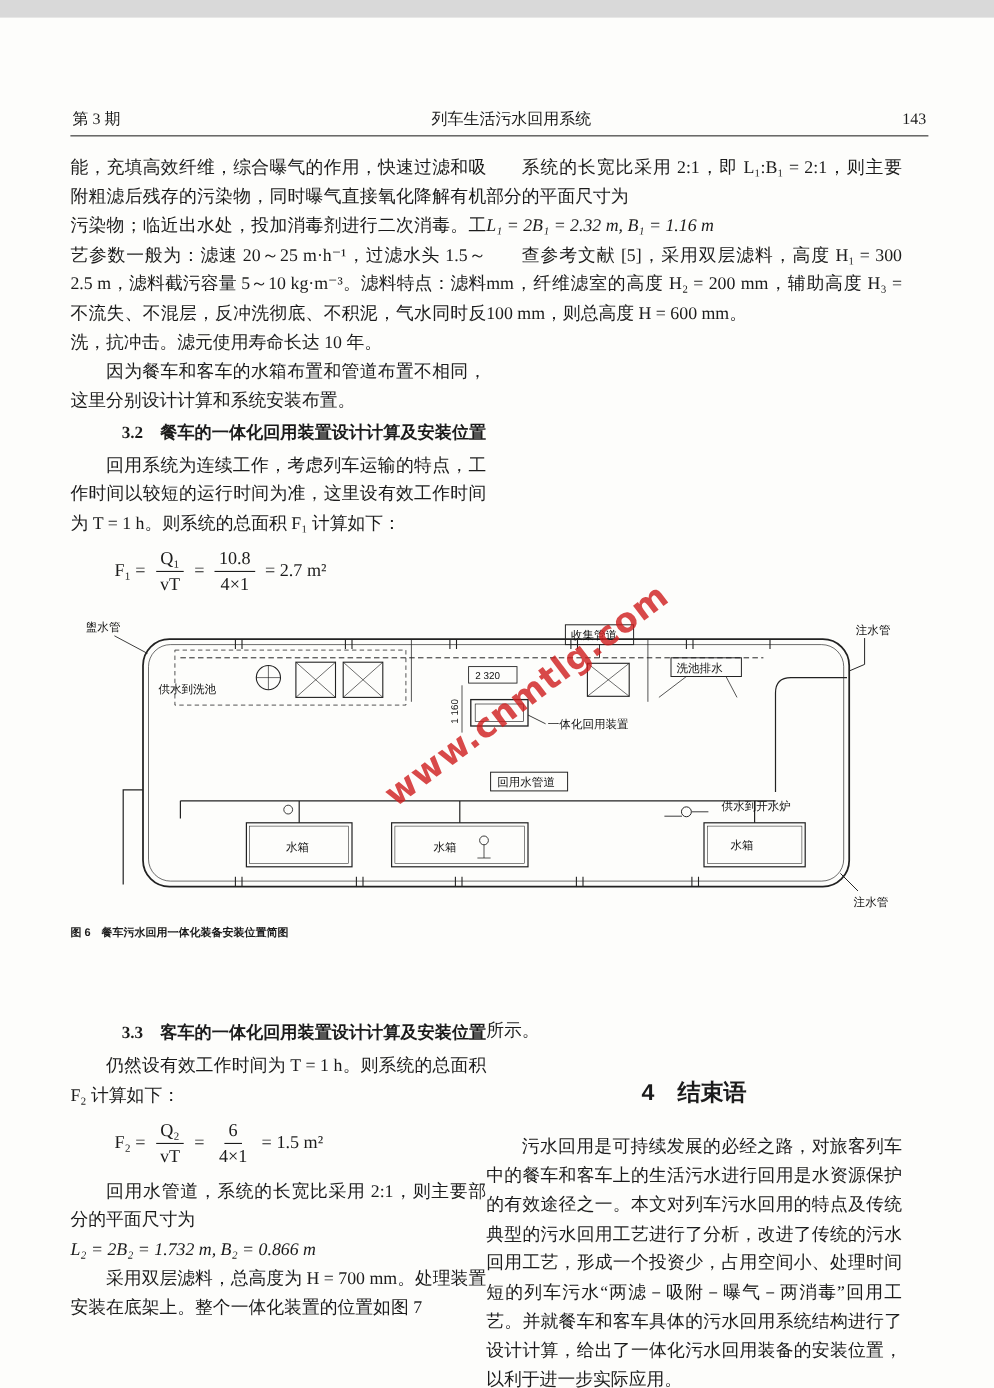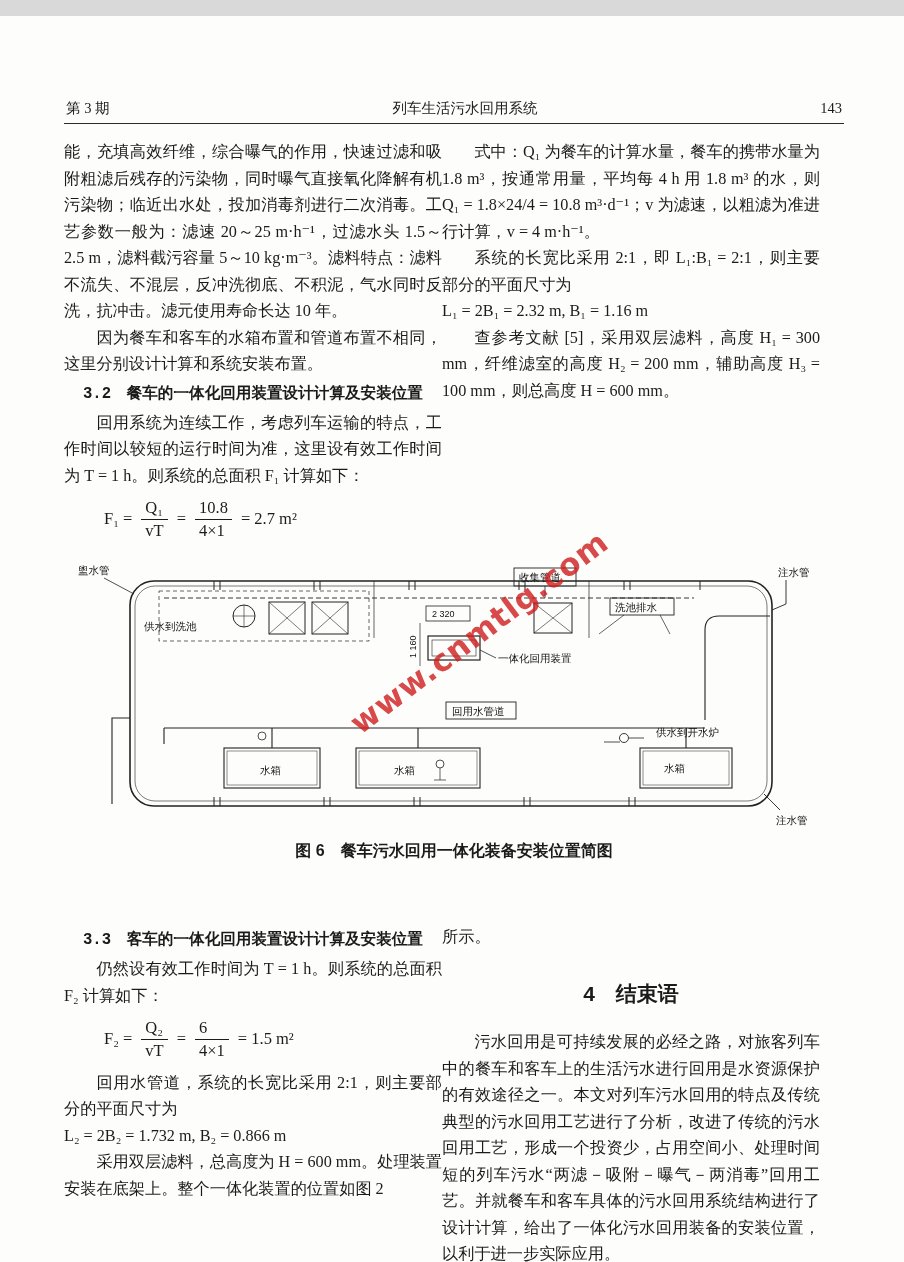--- a/index.html
+++ b/index.html
@@ -19,40 +19,40 @@
   .header-rule { position:absolute; top:107px; left:64px; width:780px; border-top:1.6px solid #2b2b2b; }
 
   
   .cols { position:absolute; left:64px; width:780px; display:flex; }
   .cols-top { top:123px; }
   .cols-bottom { top:908px; }
   .col { width:378px; font-size:16.2px; line-height:26.5px; text-align:justify; }
   .col p { margin:0; text-indent:2em; }
   .col p.noindent { text-indent:0; }
   .sub-heading {
-    font-family:Liberation Mono, monospace;
+    font-family:Liberation Serif, serif;
     font-weight:bold; font-size:15.6px; line-height:26px;
-    margin:3px 0 3px 0; text-align:center;
+    margin:3px 0 3px 0; text-align:right;
   }
   .h1-heading {
     font-family:"Liberation Sans","DejaVu Sans",sans-serif;
     font-weight:bold; font-size:21px; margin:30px 0 22px 0; text-align:center;
   }
   
   .formula-row { display:flex; align-items:center; gap:9px; margin:9px 0 9px 40px; font-size:16.5px; line-height:1.2; }
-  .frac { display:inline-flex; flex-direction:column; }
+  .frac { display:inline-flex; flex-direction:column; align-items:center; }
   .frac .num { border-bottom:1.3px solid #1b1b1b; padding:0 4px 1px; }
   .frac .den { padding:1px 4px 0; }
-  .eq-line { margin:2px 0 2px 16px; text-indent:0 !important; }
+  .eq-line { margin:2px 0 2px 16px; text-indent:0 !important;font-style:italic; }
 
   
   .figure-block { position:absolute; top:542px; left:64px; width:780px; }
   .fig-caption {
-    text-align:center; font-family:"Liberation Sans","DejaVu Sans",sans-serif;
-    font-weight:bold; font-size:16px; margin-top:5px;
+    font-family:"Liberation Sans","DejaVu Sans",sans-serif;
+    font-weight:bold; font-size:10px; margin-top:5px;
   }
   .figure-block svg { display:block; }
   svg text {
     font-family:"Liberation Sans","DejaVu Sans",sans-serif;
     font-size:10.5px; fill:#111;
   }
   svg text.dim { font-size:9px; }
   svg .ln { stroke:#222; fill:none; }
 
   
@@ -91,21 +91,20 @@
         <span>=</span>
         <span class="frac">
           <span class="num">10.8</span>
           <span class="den">4×1</span>
         </span>
         <span>= 2.7 m²</span>
       </div>
     </div>
 
     <div class="col">
-      <p>式中：Q₁ 为餐车的计算水量，餐车的携带水量为 1.8 m³，按通常用量，平均每 4 h 用 1.8 m³ 的水，则 Q₁ = 1.8×24/4 = 10.8 m³·d⁻¹；v 为滤速，以粗滤为准进行计算，v = 4 m·h⁻¹。</p>
       <p>系统的长宽比采用 2:1，即 L₁:B₁ = 2:1，则主要部分的平面尺寸为</p>
       <p class="eq-line">L₁ = 2B₁ = 2.32 m, B₁ = 1.16 m</p>
       <p>查参考文献 [5]，采用双层滤料，高度 H₁ = 300 mm，纤维滤室的高度 H₂ = 200 mm，辅助高度 H₃ = 100 mm，则总高度 H = 600 mm。</p>
     </div>
   </div>
 
   <div class="figure-block">
     <svg viewBox="0 0 780 278" width="780" height="278">
 
       <g class="ln" stroke-width="1.6">
@@ -222,21 +221,21 @@
         </span>
         <span>=</span>
         <span class="frac">
           <span class="num">6</span>
           <span class="den">4×1</span>
         </span>
         <span>= 1.5 m²</span>
       </div>
       <p>回用水管道，系统的长宽比采用 2:1，则主要部分的平面尺寸为</p>
       <p class="eq-line">L₂ = 2B₂ = 1.732 m, B₂ = 0.866 m</p>
-      <p>采用双层滤料，总高度为 H = 600 mm。处理装置安装在底架上。整个一体化装置的位置如图 2</p>
+      <p>采用双层滤料，总高度为 H = 700 mm。处理装置安装在底架上。整个一体化装置的位置如图 7</p>
     </div>
 
     <div class="col">
       <p class="noindent">所示。</p>
       <div class="h1-heading">4　结束语</div>
       <p>污水回用是可持续发展的必经之路，对旅客列车中的餐车和客车上的生活污水进行回用是水资源保护的有效途径之一。本文对列车污水回用的特点及传统典型的污水回用工艺进行了分析，改进了传统的污水回用工艺，形成一个投资少，占用空间小、处理时间短的列车污水“两滤－吸附－曝气－两消毒”回用工艺。并就餐车和客车具体的污水回用系统结构进行了设计计算，给出了一体化污水回用装备的安装位置，以利于进一步实际应用。</p>
     </div>
   </div>
 
 </div>

